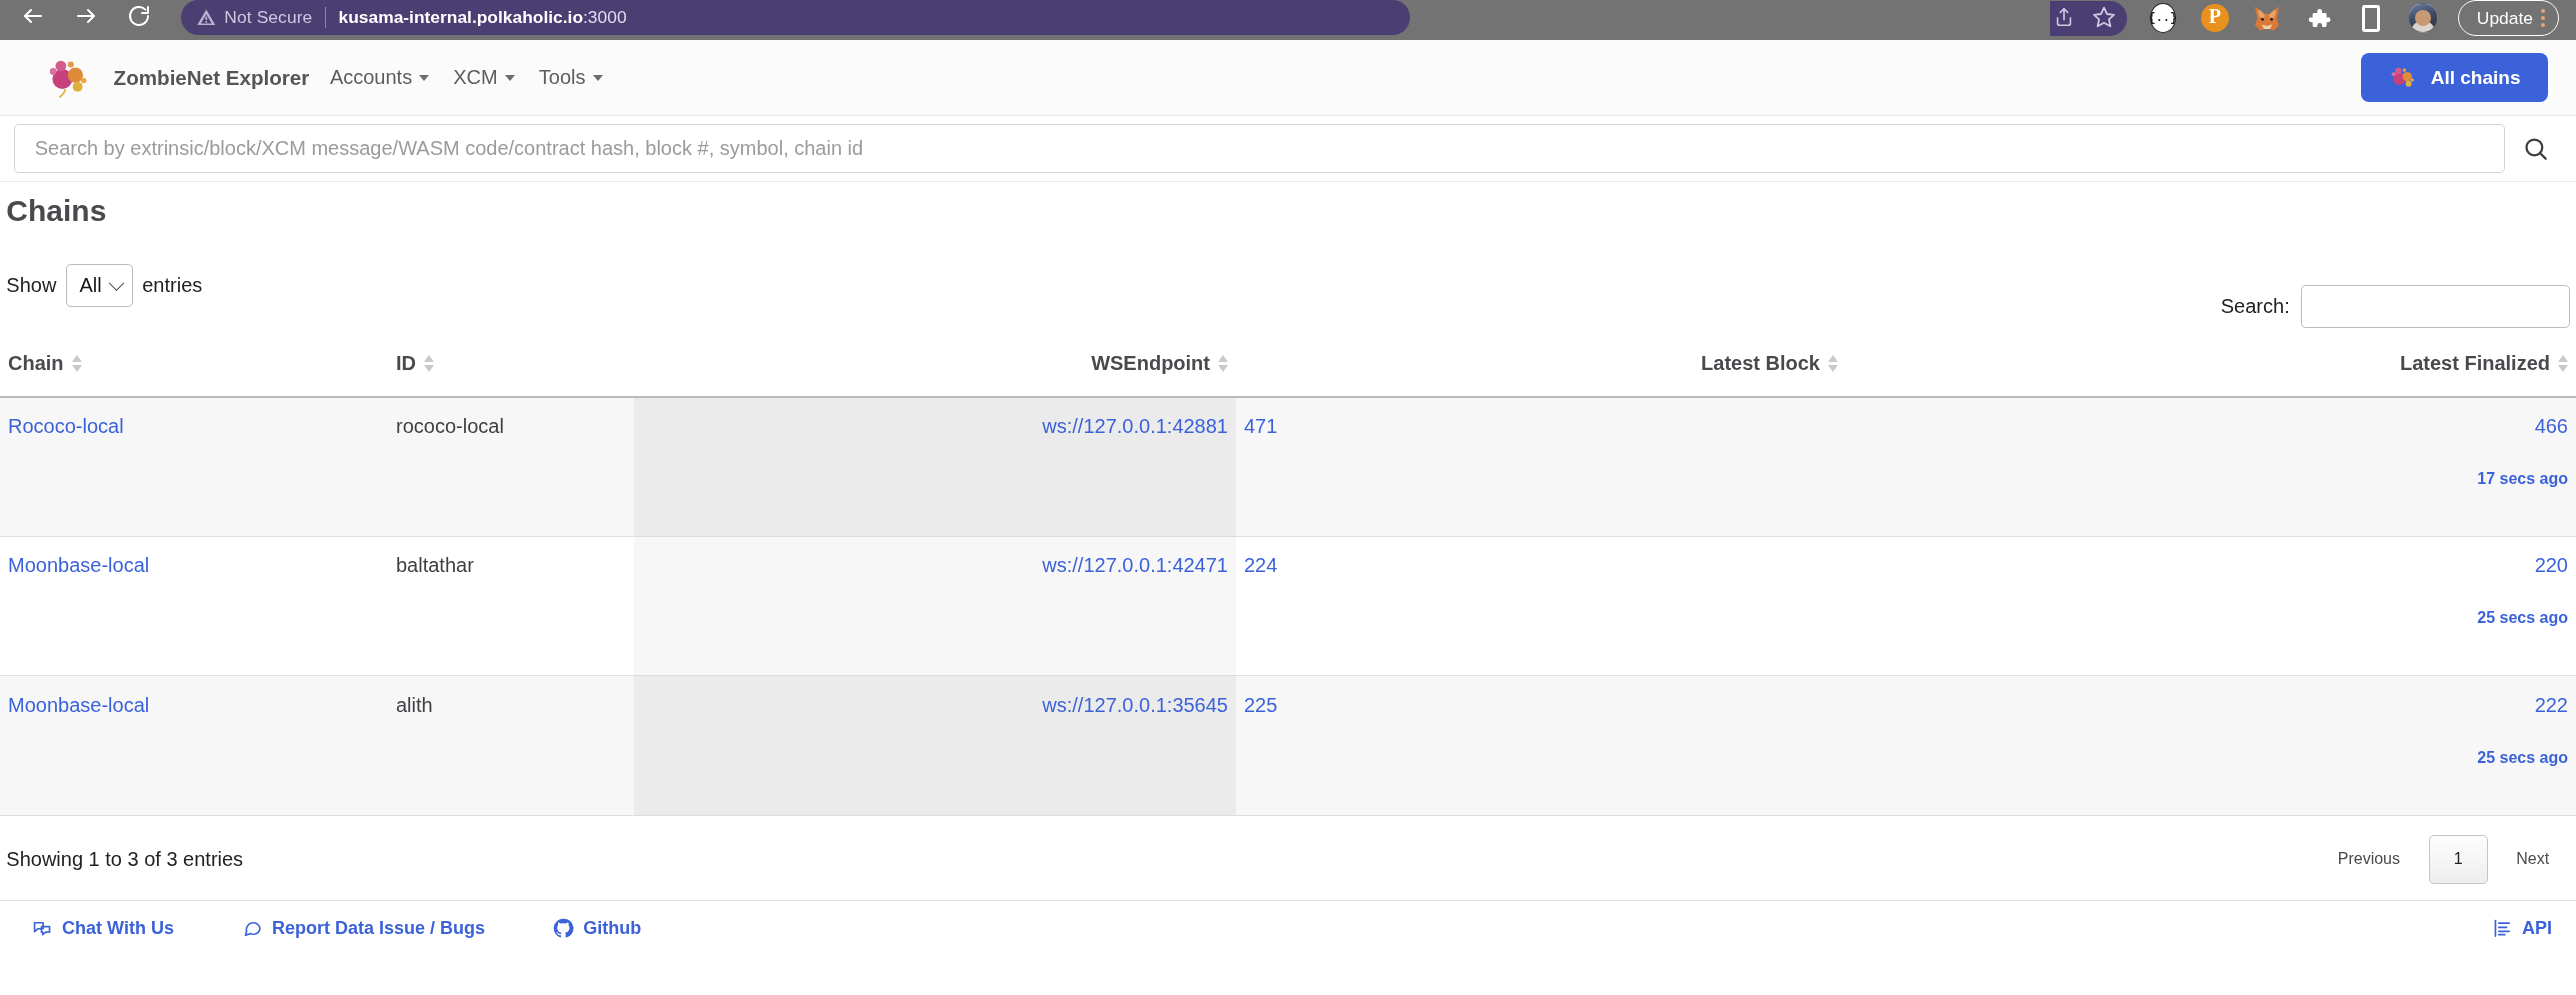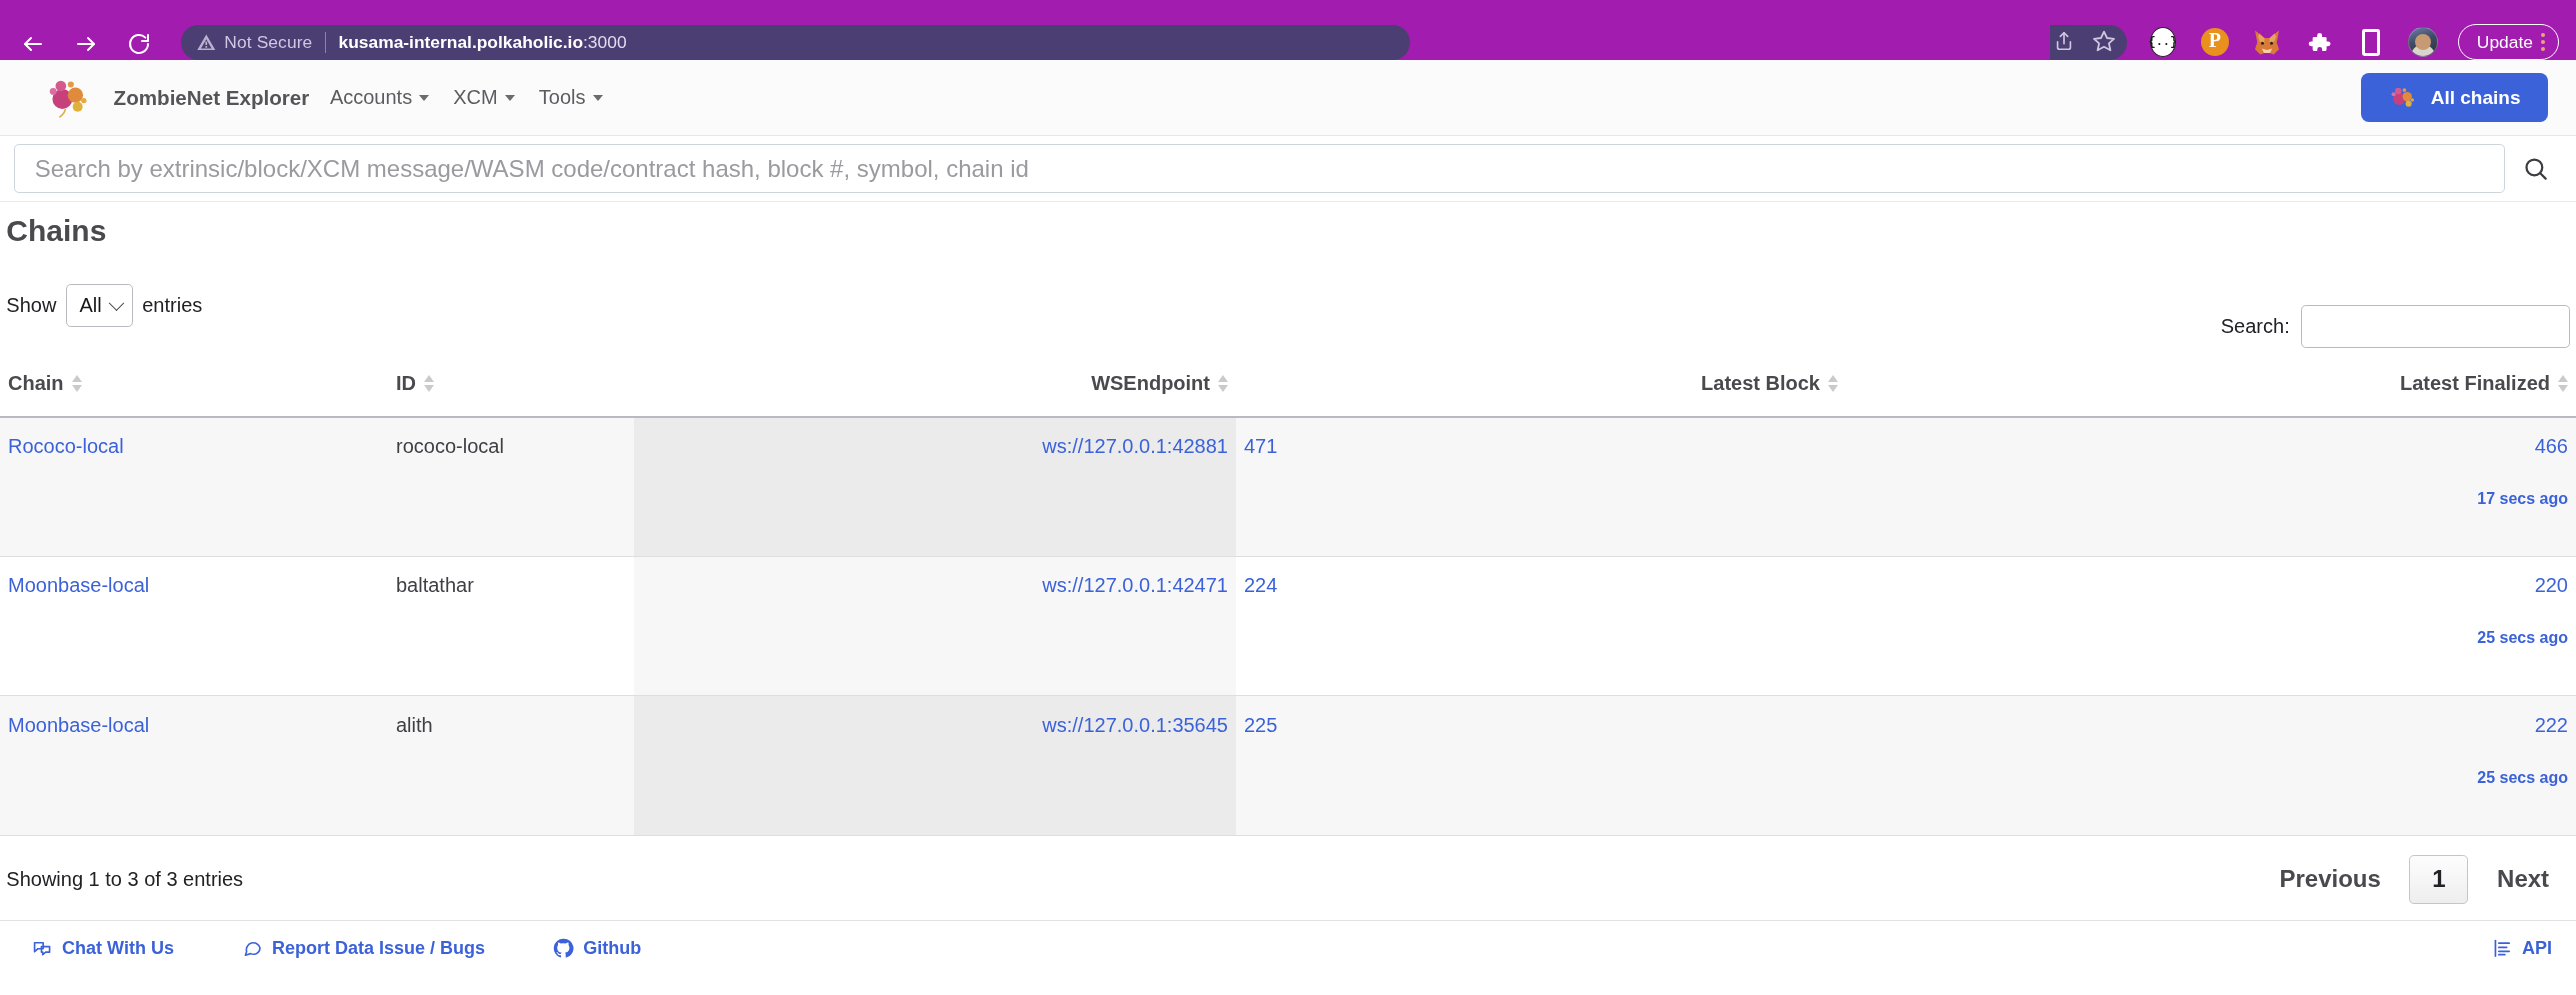--- a/index.html
+++ b/index.html
@@ -7,24 +7,24 @@
   html, body {
     margin: 0; padding: 0;
     width: 2576px; height: 996px;
     background: #ffffff;
     font-family: "Liberation Sans", sans-serif;
     overflow: hidden;
   }
 
   
   .browser-bar {
-    height: 60px;
-    background: #a21caf;
-    display: flex;
-    align-items: flex-end;
+    height: 40px;
+    background: #737373;
+    display: flex;
+    align-items: flex-start;
     padding: 0 17.4px;
     position: relative;
   }
   .nav-btns { display: flex; align-items: center; gap: 20.6px; margin-right: 20.6px; }
   .nav-icon {
     width: 32px; height: 32px;
     display: flex; align-items: center; justify-content: center;
     color: #ffffff;
     border-radius: 50%;
   }
@@ -198,21 +198,21 @@
     border: 0.8px solid #ced4da;
     border-radius: 4.8px;
     background: #fff;
     display: flex;
     align-items: center;
     padding: 0 17.4px;
   }
   .searchbar input {
     border: none; outline: none;
     width: 100%;
-    font-size: 24px;
+    font-size: 20px;
     color: #2b2b2b;
     font-family: "Liberation Sans", sans-serif;
     background: transparent;
   }
   .searchbar input::placeholder { color: #9a9a9f; }
   .search-glass { color:#4b4b50; display:flex; align-items:center; cursor:pointer; }
 
   
   .page { padding: 0 0 0 0; }
   .page-title {
@@ -326,23 +326,22 @@
     padding: 19px 6.3px 16px 6.3px;
     font-size: 20px;
     color: #222226;
   }
   .pager { margin-left: auto; display: flex; align-items: center; gap: 0; }
   .pager .pg {
     padding: 0 20.6px;
     height: 49px;
     display: flex; align-items: center;
     color: #4a4a4e;
-    font-size: 24px;
+    font-size: 16px;
     cursor: pointer;
-    font-weight: bold;
   }
   .pager .pg.num {
     border: 0.8px solid #c4c4c9;
     border-radius: 4.8px;
     background: linear-gradient(#fdfdfd,#eeeeef);
     color: #222226;
     min-width: 59px;
     justify-content: center;
     margin: 0 8px;
   }

